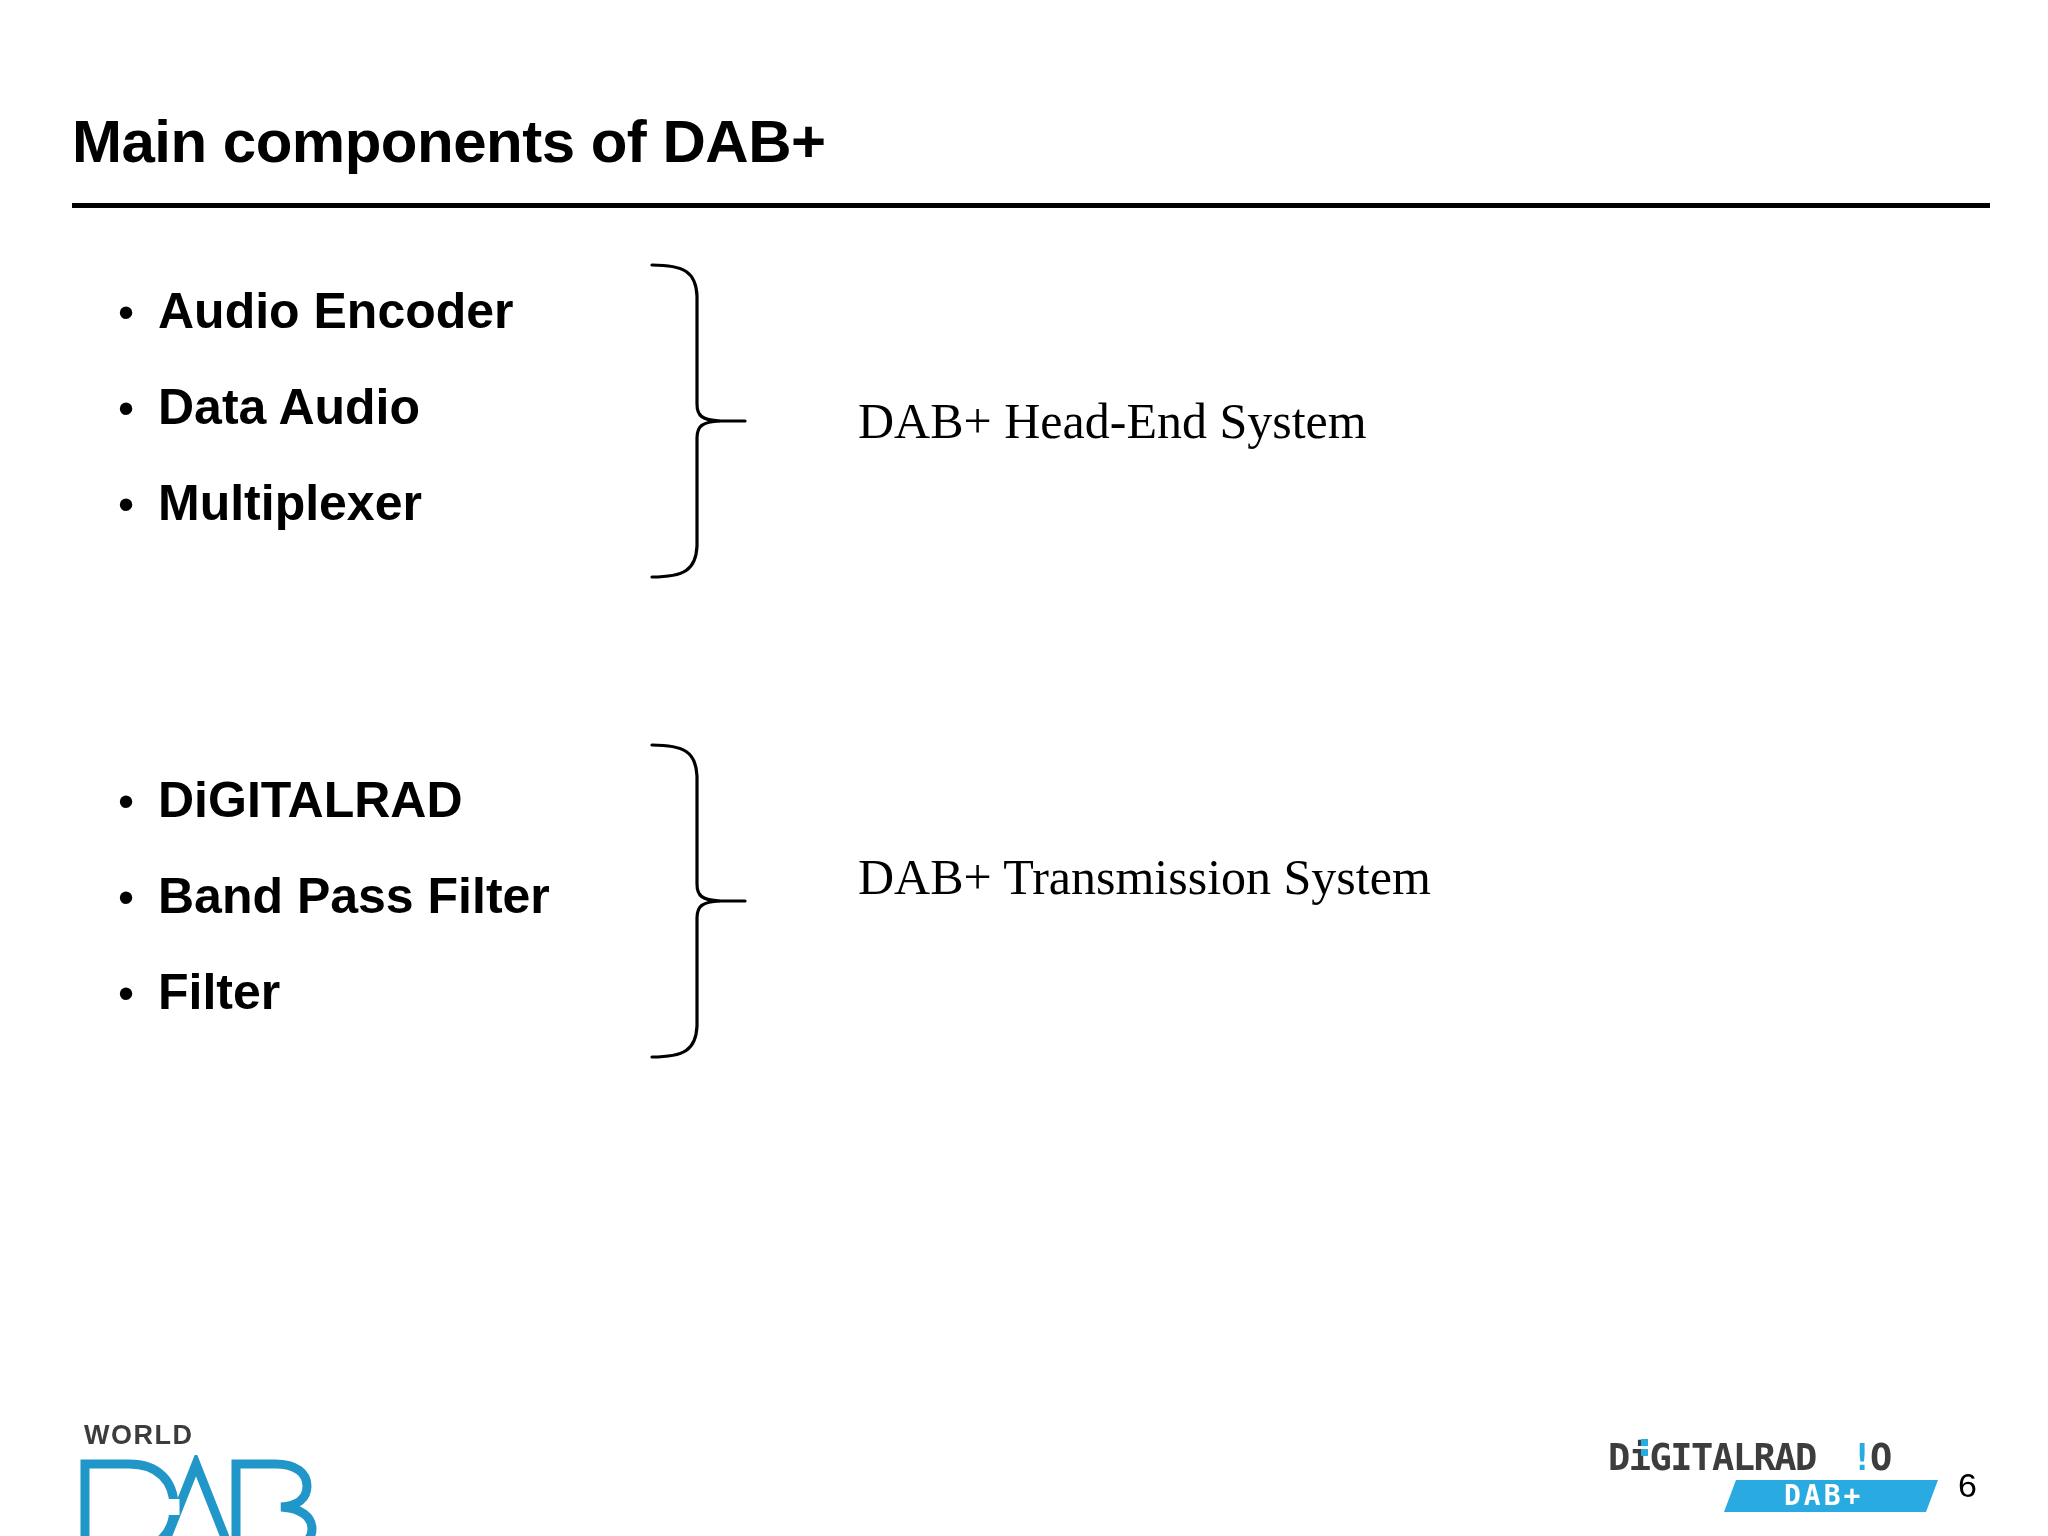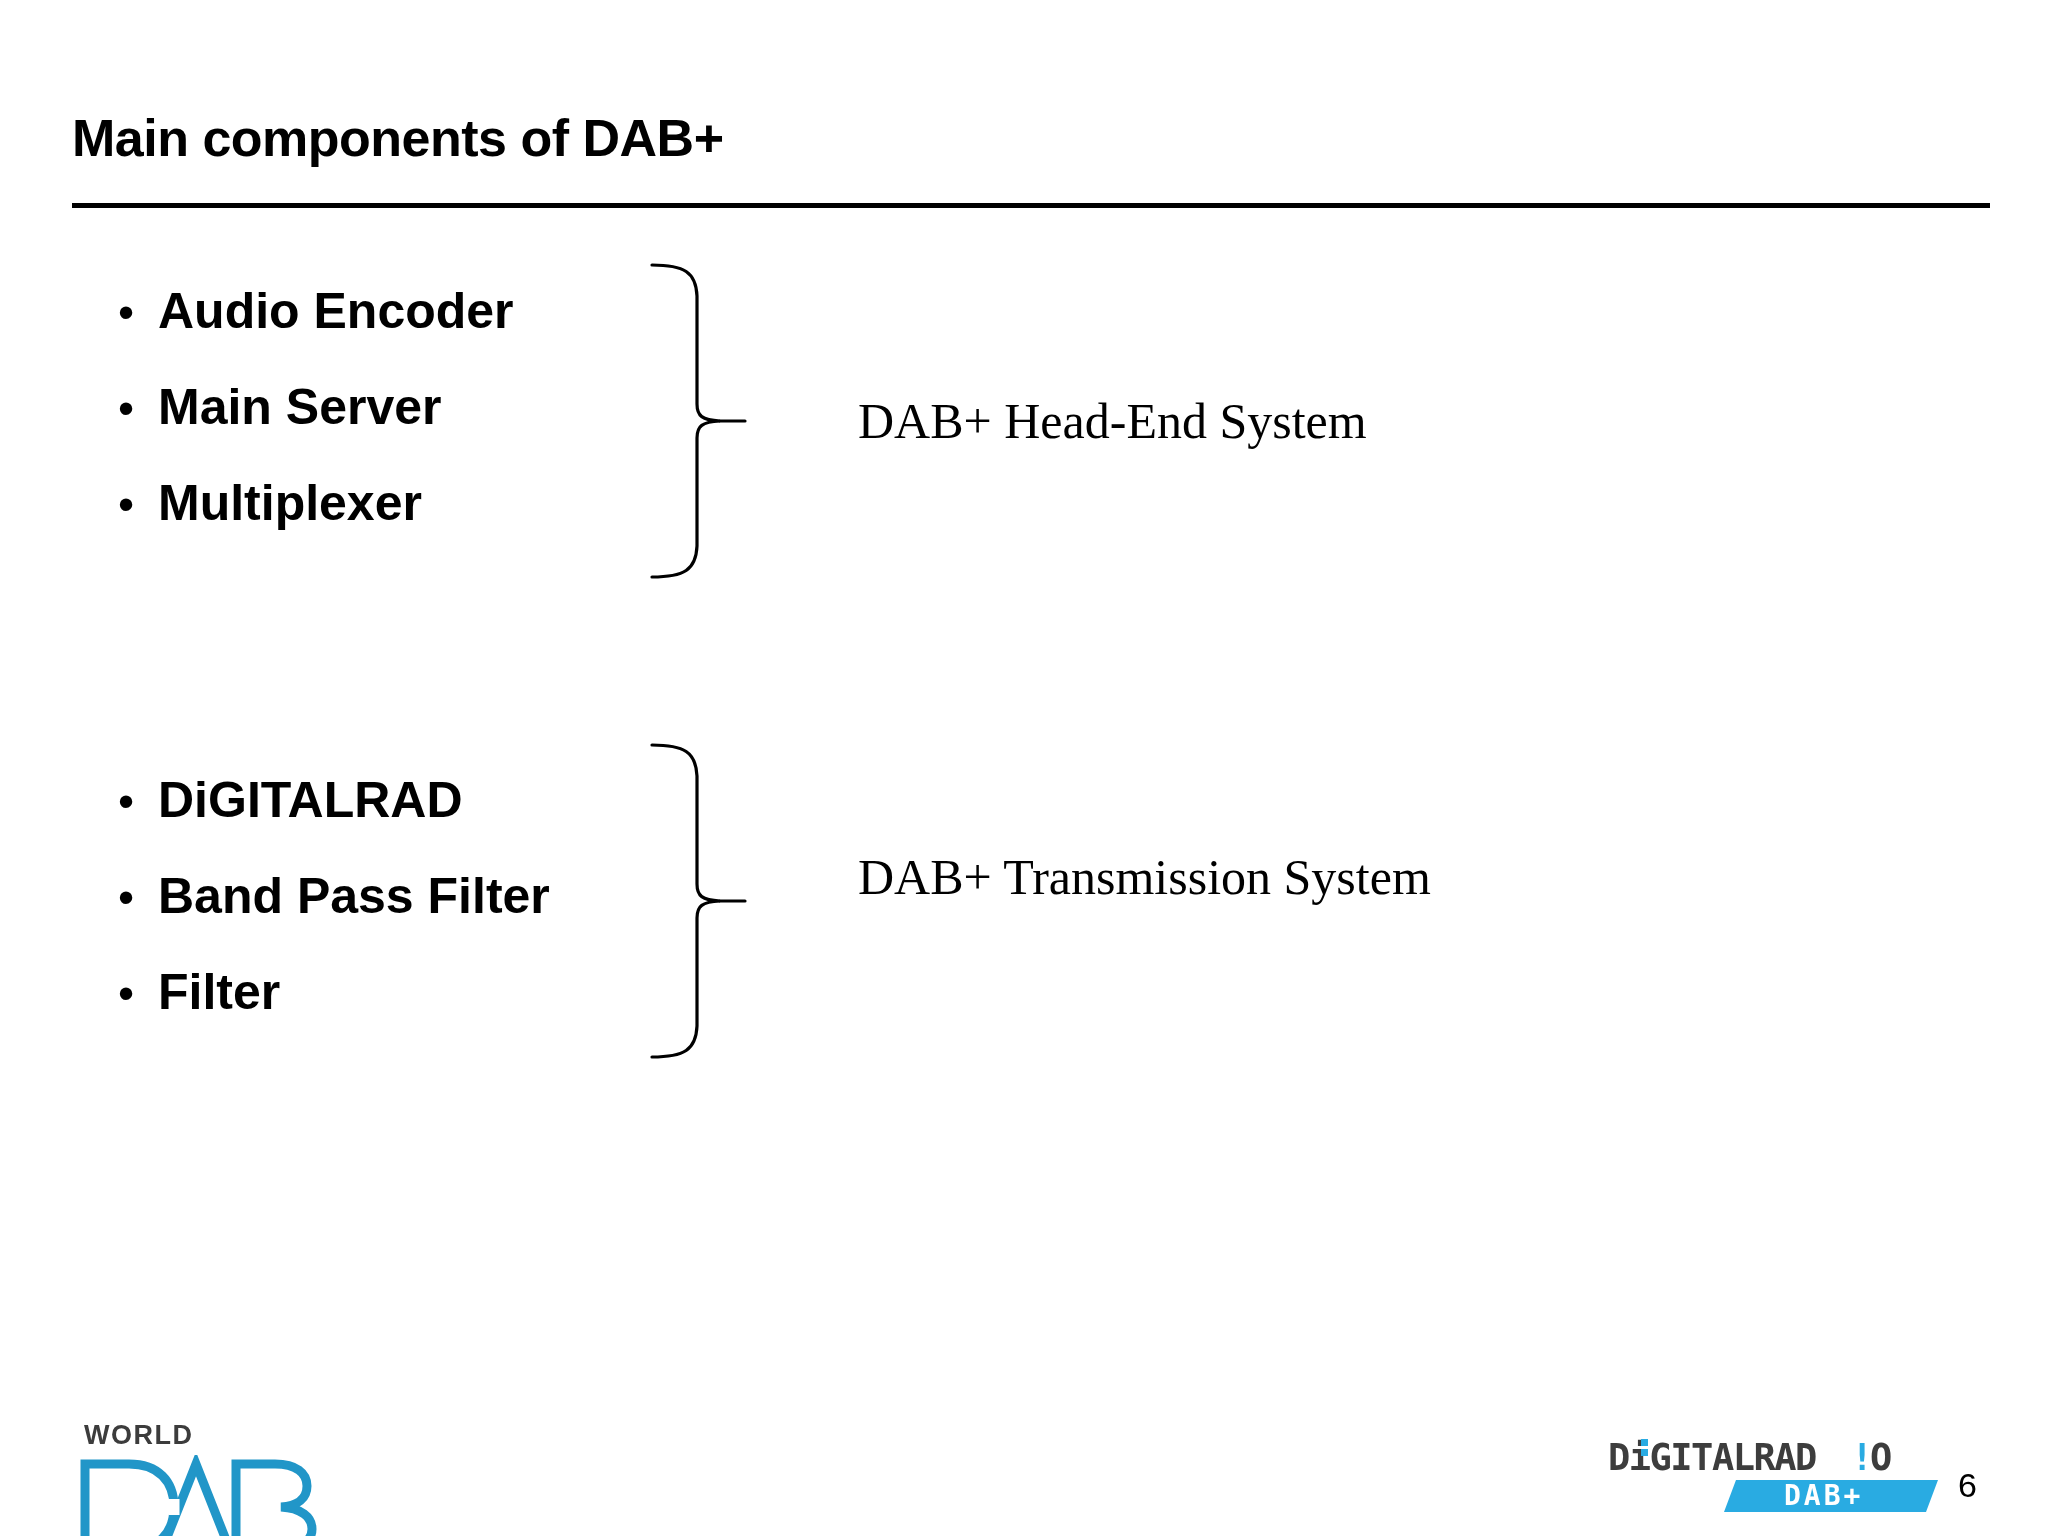--- a/index.html
+++ b/index.html
@@ -18,21 +18,21 @@
     height: 1536px;
     background: #ffffff;
     overflow: hidden;
   }
 
   
   .slide-title {
     position: absolute;
     left: 72px;
     top: 112px;
-    font-size: 52px;
+    font-size: 60px;
     font-weight: bold;
     letter-spacing: -0.5px;
     line-height: 1;
     white-space: nowrap;
     color: #000000;
   }
   .title-rule {
     position: absolute;
     left: 72px;
     top: 203px;
@@ -144,21 +144,21 @@
   <div class="slide-title">Main components of DAB+</div>
   <div class="title-rule"></div>
 
   <div class="bullet-group group-1">
     <div class="bullet-row">
       <span class="bullet-dot">•</span>
       <span class="bullet-label">Audio Encoder</span>
     </div>
     <div class="bullet-row">
       <span class="bullet-dot">•</span>
-      <span class="bullet-label">Main Server</span>
+      <span class="bullet-label">Data Audio</span>
     </div>
     <div class="bullet-row">
       <span class="bullet-dot">•</span>
       <span class="bullet-label">Multiplexer</span>
     </div>
   </div>
 
   <div class="brace brace-1">
     <svg viewBox="0 0 105 318" preserveAspectRatio="none" aria-hidden="true">
       <path d="M 2 3

